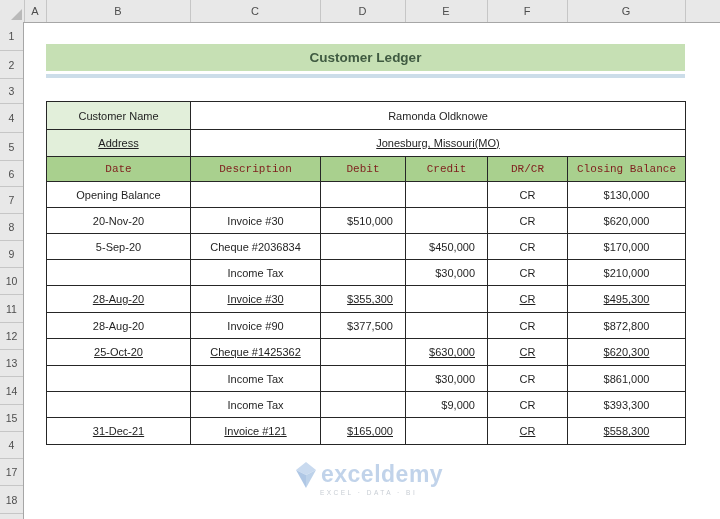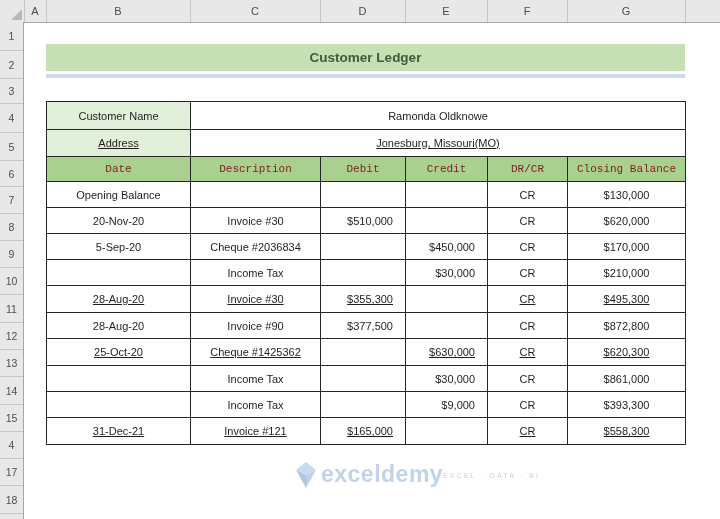--- a/index.html
+++ b/index.html
@@ -39,21 +39,21 @@
   table.ledger tr{height:26px;}
   table.ledger tr.h28{height:28px;}
   table.ledger tr.h27{height:27px;text-decoration:underline;}
   table.ledger tr.h25{height:25px;}
   .lbl{background:#e2efda !important;font-weight:bold;}
   .hdr{background:#a9d08e !important;font-weight:bold;color:#7f1d1d;font-family:Liberation Mono, monospace;}
   .b{font-weight:bold;}
   .num{text-align:right !important;padding-right:12px !important;}
   
   .watermark{position:absolute;left:294px;top:461px;z-index:6;opacity:.55;
-    pointer-events:none;display:flex;flex-direction:row;align-items:center;}
+    pointer-events:none;display:flex;flex-direction:column;align-items:center;}
   .wm-row{display:flex;align-items:center;gap:3px;}
   .wm-text{font-size:23px;font-weight:bold;color:#8fb0d9;letter-spacing:.5px;
     font-family:"Liberation Sans",sans-serif;}
   .wm-tag{font-size:6.5px;letter-spacing:2.5px;color:#9aa4b0;margin-top:1px;}
 </style>
 </head>
 <body>
 
 <div class="screen">
 

